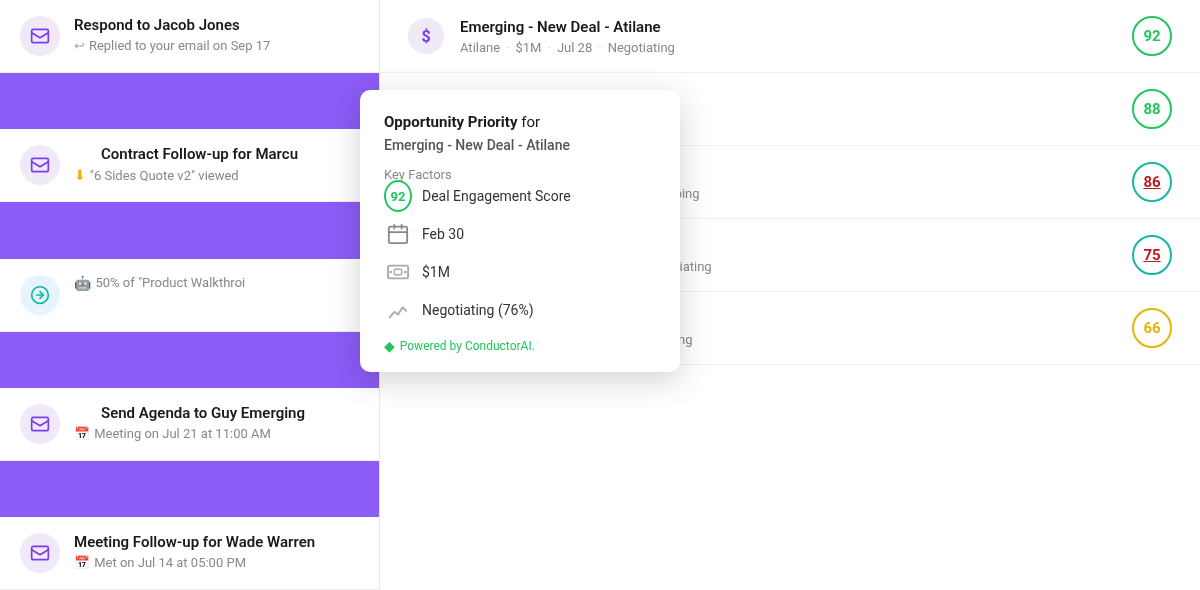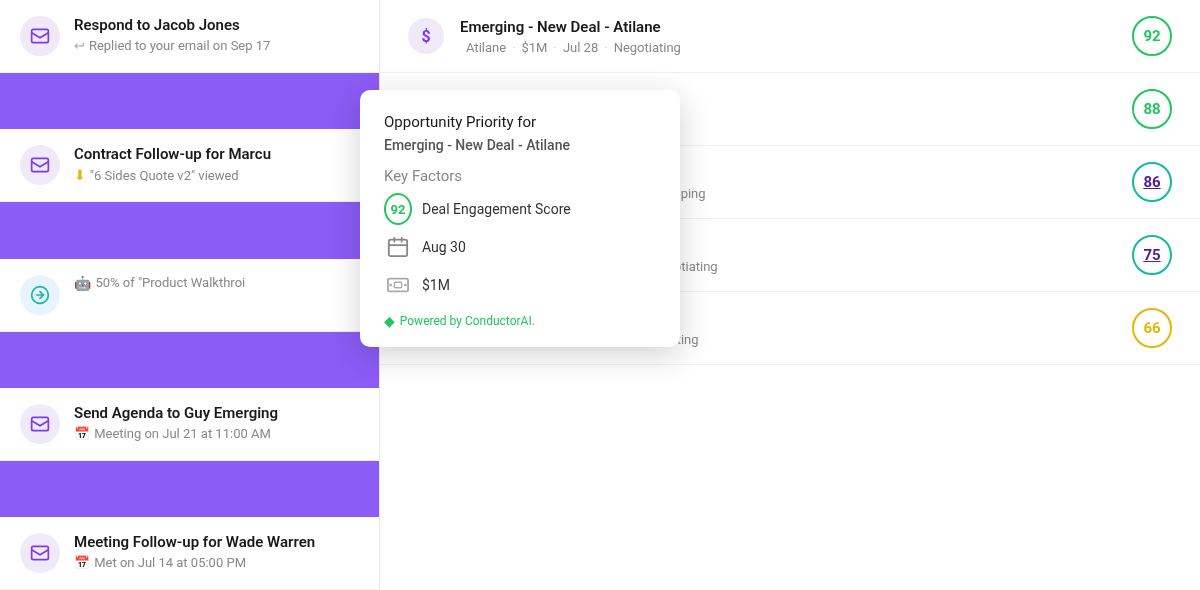--- a/index.html
+++ b/index.html
@@ -116,42 +116,41 @@
       color: #1a1a1a;
       margin-bottom: 4px;
     }
 
     .opp-meta {
       font-size: 13px;
       color: #888;
       display: flex;
       gap: 6px;
       align-items: flex-end;
-      margin-left: 6px;
     }
 
     .opp-meta .dot {
       color: #ccc;
     }
 
     .score-badge {
       width: 40px;
       height: 40px;
       border-radius: 50%;
       display: flex;
       align-items: center;
       justify-content: center;
       font-size: 15px;
       font-weight: 700;
       border: 2px solid;
       flex-shrink: 0;
     }
 
     .score-green { color: #22c55e; border-color: #22c55e; }
-    .score-teal { color: #4c1d95; border-color: #14b8a6; text-decoration: underline; }
+    .score-teal { color: #b91c1c; border-color: #14b8a6; text-decoration: underline; }
     .score-yellow { color: #eab308; border-color: #eab308; }
 
     
     .tooltip-overlay {
       position: absolute;
       top: 90px;
       left: 360px;
       width: 320px;
       background: #fff;
       border-radius: 10px;
@@ -161,34 +160,33 @@
     }
 
     .tooltip-title {
       font-size: 15px;
       color: #1a1a1a;
       margin-bottom: 4px;
       line-height: 1.4;
     }
 
     .tooltip-title strong {
-      font-weight: 400;
+      font-weight: 700;
     }
 
     .tooltip-subtitle {
       font-size: 14px;
       color: #555;
       margin-bottom: 14px;
       font-weight: 500;
     }
 
     .key-factors-label {
-      font-size: 15px;
+      font-size: 13px;
       color: #888;
-      margin-bottom: 10px;
     }
 
     .factor-row {
       display: flex;
       align-items: center;
       gap: 10px;
       margin-bottom: 10px;
     }
 
     .factor-icon {
@@ -232,20 +230,21 @@
       color: #22c55e;
       font-size: 14px;
     }
 
     
     .truncated {
       white-space: nowrap;
       overflow: hidden;
       text-overflow: ellipsis;
       max-width: 260px;
+      margin-left: 27px;
     }
   </style>
 </head>
 <body>
 
 <div class="left-panel">
 
   <div class="activity-item">
     <div class="activity-icon email">
       <svg viewBox="0 0 24 24" fill="none">
@@ -433,33 +432,41 @@
   </div>
 
   <div class="factor-row">
     <div class="factor-icon">
       <svg width="22" height="22" viewBox="0 0 24 24" fill="none">
         <rect x="2" y="4" width="20" height="18" rx="2" stroke="#888" stroke-width="2"></rect>
         <path d="M2 10h20" stroke="#888" stroke-width="2"></path>
         <path d="M8 2v4M16 2v4" stroke="#888" stroke-width="2" stroke-linecap="round"></path>
       </svg>
     </div>
-    <span class="factor-text">Aug 30</span>
+    <span class="factor-text">Feb 30</span>
   </div>
 
   <div class="factor-row">
     <div class="factor-icon">
       <svg width="22" height="22" viewBox="0 0 24 24" fill="none">
         <rect x="1" y="5" width="22" height="14" rx="2" stroke="#aaa" stroke-width="2"></rect>
         <rect x="8" y="9" width="8" height="6" rx="1" stroke="#aaa" stroke-width="1.5"></rect>
         <circle cx="4" cy="12" r="1.5" fill="#aaa"></circle>
         <circle cx="20" cy="12" r="1.5" fill="#aaa"></circle>
       </svg>
     </div>
     <span class="factor-text">$1M</span>
   </div>
 
+  <div class="factor-row">
+    <div class="factor-icon">
+      <svg width="22" height="22" viewBox="0 0 24 24" fill="none">
+        <path d="M3 20l5-6 4 3 5-8 4 4" stroke="#aaa" stroke-width="2" stroke-linecap="round" stroke-linejoin="round"></path>
+      </svg>
+    </div>
+    <span class="factor-text">Negotiating (76%)</span>
+  </div>
 
   <div class="powered-by">
     <span class="powered-by-diamond">◆</span>
     <span>Powered by ConductorAI.</span>
   </div>
 </div>
 
 </body></html>

